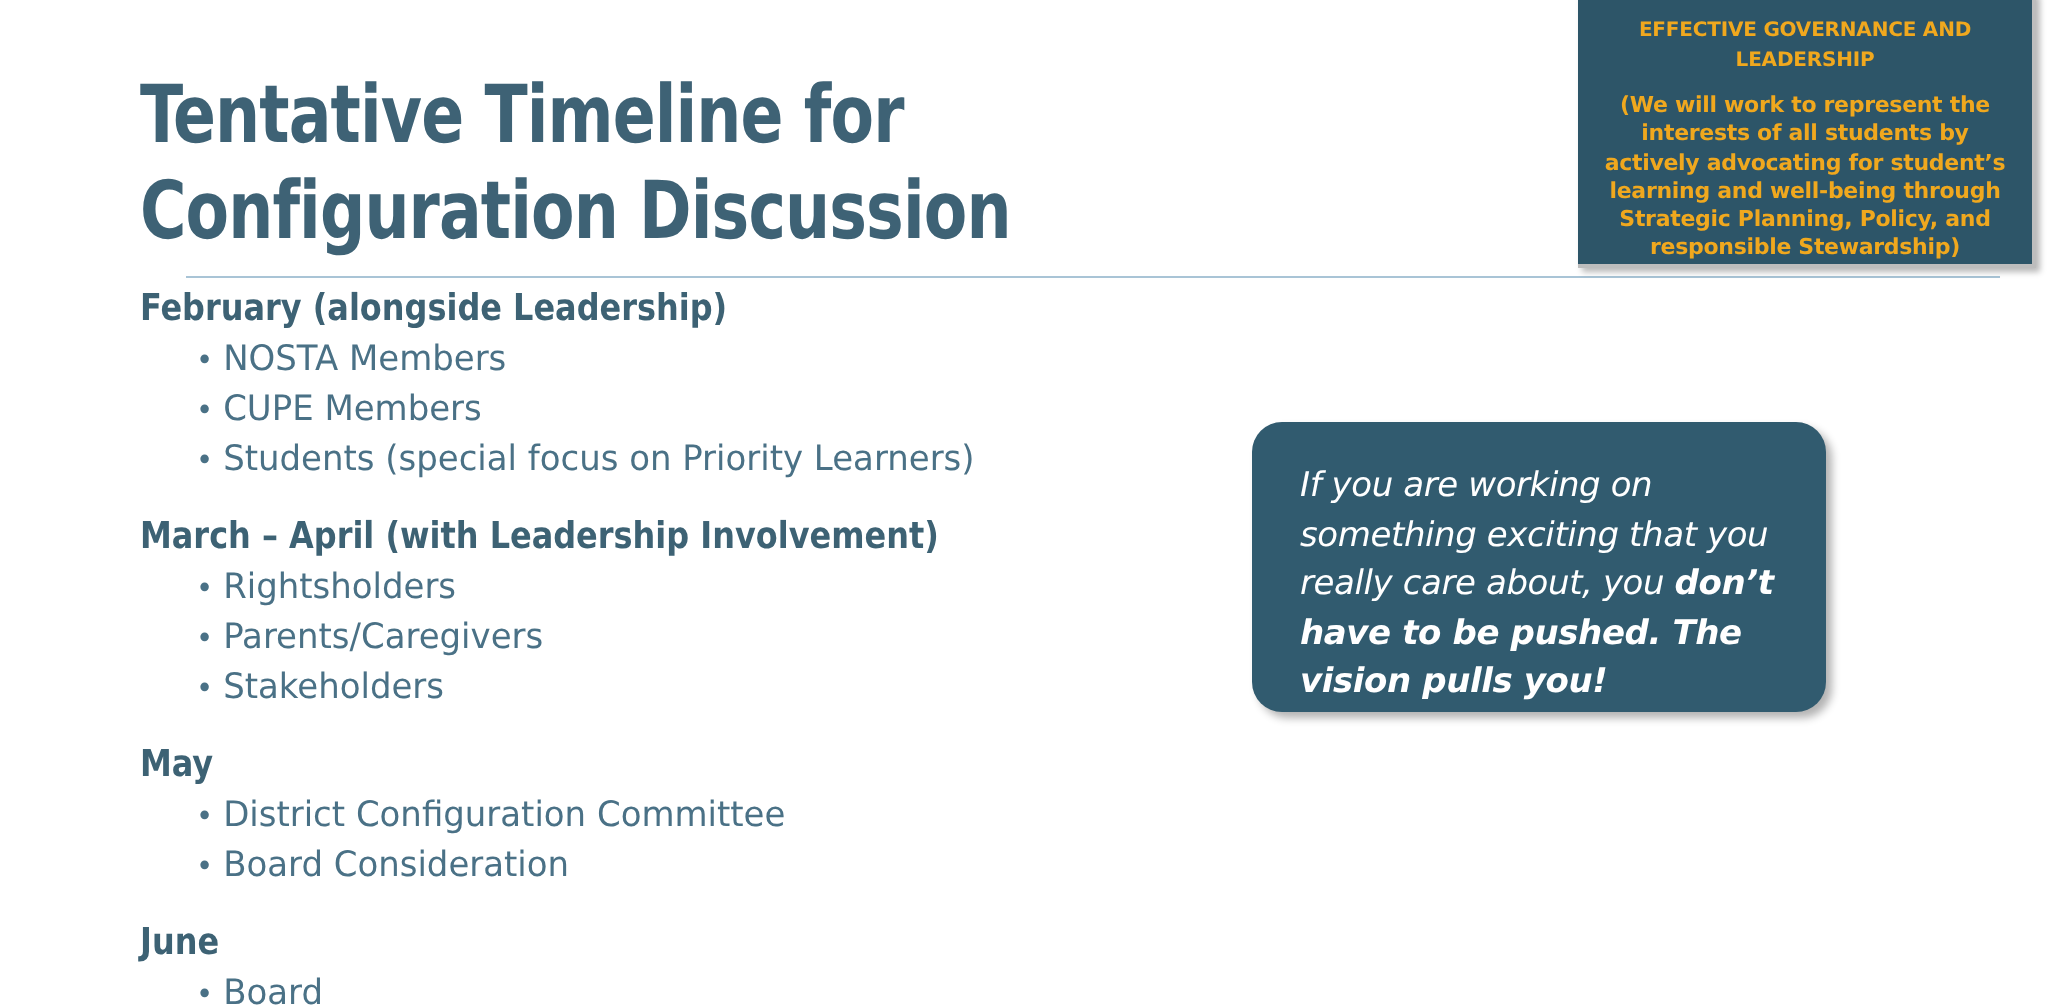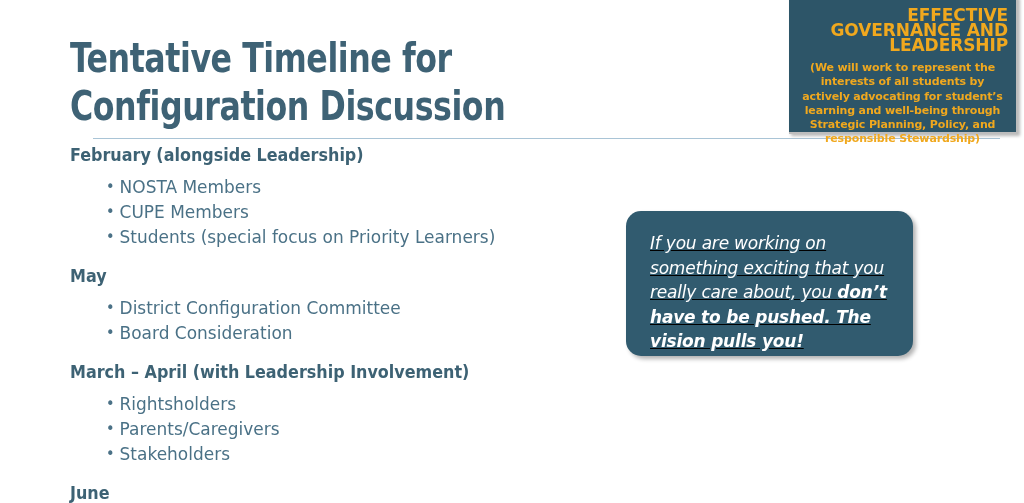--- a/index.html
+++ b/index.html
@@ -65,21 +65,21 @@
     font-stretch: condensed;
     color: #3D6274;
     margin: 0 0 1px 0;
     white-space: nowrap;
     transform: scaleX(0.96);
     transform-origin: left center;
   }
 
   .tl-list {
     list-style: none;
-    margin: 8px;
+    margin: 0;
     padding: 0 0 0 28px;
   }
   .tl-item {
     position: relative;
     font-family: "DejaVu Sans", "Liberation Sans", sans-serif;
     font-size: 17.5px;
     line-height: 25px;
     color: #4A7186;
     padding-left: 14px;
     white-space: nowrap;
@@ -108,25 +108,25 @@
     border-right: 2px solid #BDBDBD;
     border-bottom: 2px solid #BDBDBD;
     box-shadow: 2px 2px 3px rgba(0,0,0,0.28);
     display: flex;
     flex-direction: column;
     align-items: center;
     justify-content: flex-start;
   }
   .gov-title {
     font-family: "DejaVu Sans", "Liberation Sans", sans-serif;
-    font-size: 17px;
+    font-size: 10px;
     line-height: 15px;
     font-weight: bold;
     color: #F0A81E;
-    text-align: right;
+    text-align: center;
     margin: 4px 0 0 0;
     letter-spacing: -0.1px;
   }
   .gov-body {
     font-family: "DejaVu Sans", "Liberation Sans", sans-serif;
     font-size: 11px;
     line-height: 14.3px;
     font-weight: bold;
     color: #F0A81E;
     text-align: center;
@@ -141,21 +141,20 @@
     top: 211px;
     width: 287px;
     height: 145px;
     background: #315B6F;
     border-radius: 15px;
     box-sizing: border-box;
     padding: 26px 22px 8px 24px;
     box-shadow: 3px 3px 4px rgba(0,0,0,0.30);
     display: flex;
     align-items: center;
-    text-decoration: underline;
   }
   .quote-text {
     font-family: "DejaVu Sans", "Liberation Sans", sans-serif;
     font-size: 17px;
     line-height: 24.5px;
     font-style: italic;
     color: #FFFFFF;
     letter-spacing: -0.2px;
   }
   .quote-strong {
@@ -178,33 +177,33 @@
     <div class="tl-group">
       <div class="tl-heading">February (alongside Leadership)</div>
       <ul class="tl-list">
         <li class="tl-item">NOSTA Members</li>
         <li class="tl-item">CUPE Members</li>
         <li class="tl-item">Students (special focus on Priority Learners)</li>
       </ul>
     </div>
 
     <div class="tl-group">
-      <div class="tl-heading">May</div>
-      <ul class="tl-list">
-        <li class="tl-item">District Configuration Committee</li>
-        <li class="tl-item">Board Consideration</li>
-      </ul>
-    </div>
-
-    <div class="tl-group">
       <div class="tl-heading">March – April (with Leadership Involvement)</div>
       <ul class="tl-list">
         <li class="tl-item">Rightsholders</li>
         <li class="tl-item">Parents/Caregivers</li>
         <li class="tl-item">Stakeholders</li>
+      </ul>
+    </div>
+
+    <div class="tl-group">
+      <div class="tl-heading">May</div>
+      <ul class="tl-list">
+        <li class="tl-item">District Configuration Committee</li>
+        <li class="tl-item">Board Consideration</li>
       </ul>
     </div>
 
     <div class="tl-group">
       <div class="tl-heading">June</div>
       <ul class="tl-list">
         <li class="tl-item">Board</li>
       </ul>
     </div>
 

